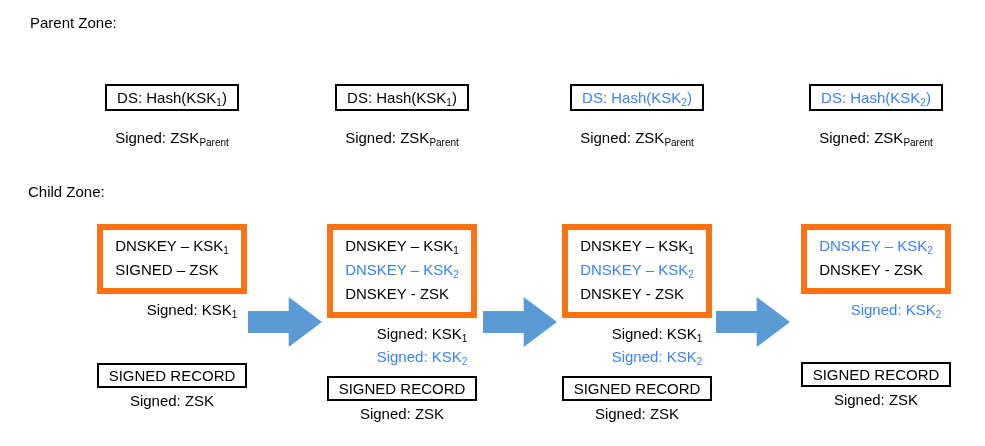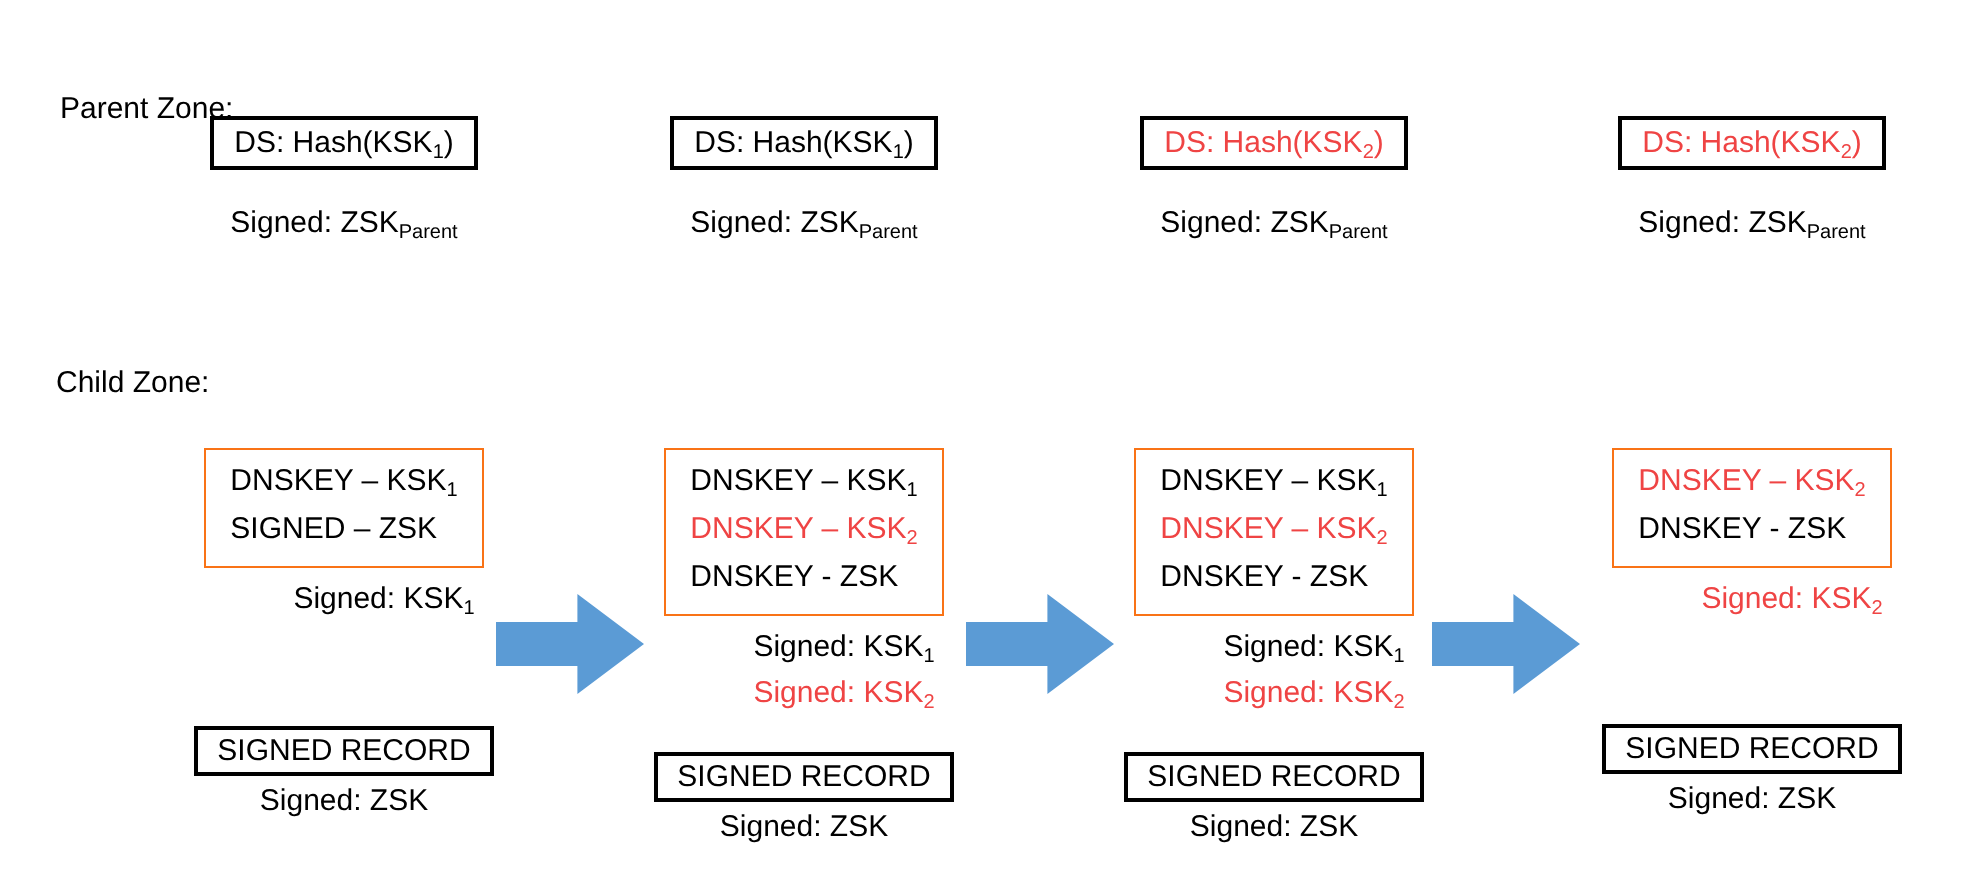--- a/index.html
+++ b/index.html
@@ -8,56 +8,56 @@
       position: relative;
       width: 985px;
       height: 446px;
       background: #ffffff;
       font-family: "Liberation Sans", sans-serif;
       font-size: 15px;
       color: #000;
       overflow: hidden;
     }
     .zone-label { position: absolute; white-space: nowrap; }
-    .zone-label.parent { left: 30px; top: 14px; margin-top: 32px; }
+    .zone-label.parent { left: 30px; top: 14px; }
     .zone-label.child  { left: 28px; top: 183px; }
 
     .pstage {
-      position: absolute; top: 58px; width: 230px;
+      position: absolute; top: 84px; width: 230px;
       display: flex; flex-direction: column; align-items: center;
     }
     .ds-box {
       border: 2px solid #000; background: #fff;
       padding: 3px 10px; white-space: nowrap;
     }
     .signed-line { margin-top: 18px; white-space: nowrap; }
 
     .cstage {
       position: absolute; top: 224px; width: 230px;
       display: flex; flex-direction: column; align-items: center;
     }
     .dnskey-box {
-      border: 1px solid #f97316; background: #fff;
+      border: 6px solid #f97316; background: #fff;
       padding: 5px 12px; text-align: center;
     }
     .dnskey-box .line { line-height: 22px; white-space: nowrap; text-align: left; }
     .sigs { margin-top: 5px; text-align: center; }
     .sig { line-height: 21px; white-space: nowrap; margin-left: 40px; }
 
     .record {
       position: absolute; width: 230px;
       display: flex; flex-direction: column; align-items: center;
     }
     .record-box {
       border: 2px solid #000; background: #fff;
       padding: 2px 10px; white-space: nowrap;
     }
     .record-signed { margin-top: 4px; white-space: nowrap; }
 
-    [data-color="red"] { color: #ef4444; }
+    [data-color="red"] { color: #3b82f6; }
 
     sub { font-size: 10px; vertical-align: baseline; position: relative; top: 3px; }
 
     .arrow {
       position: absolute; width: 74px; height: 50px;
       background: #5B9BD5;
       clip-path: polygon(0% 28%, 55% 28%, 55% 0%, 100% 50%, 55% 100%, 55% 72%, 0% 72%);
     }
   </style>
 </head>

